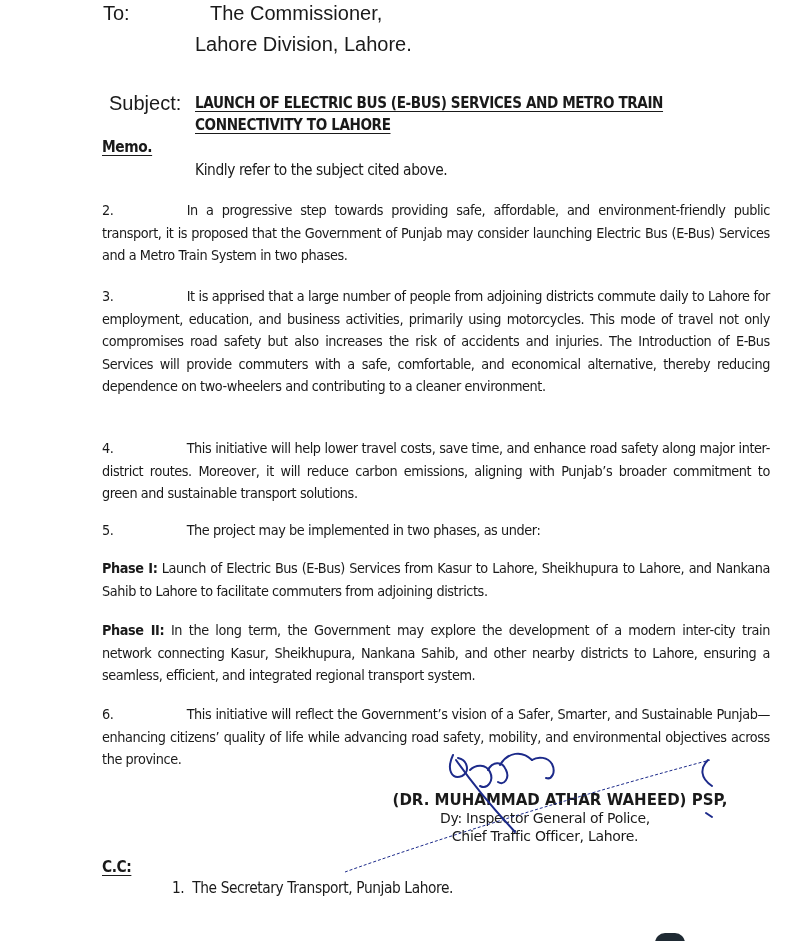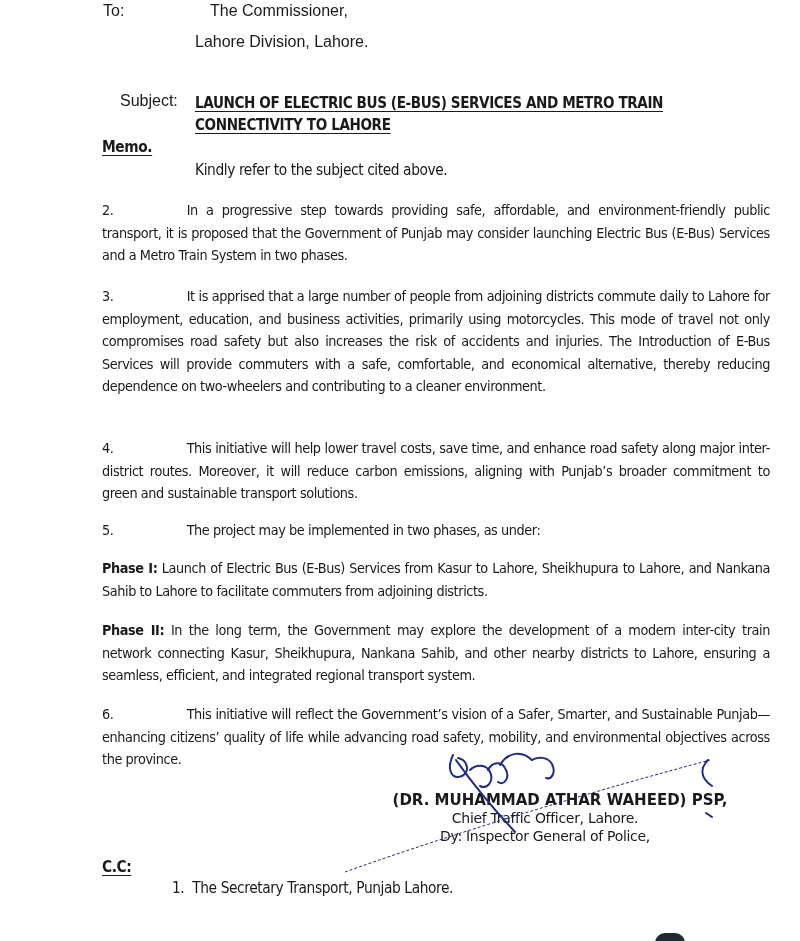--- a/index.html
+++ b/index.html
@@ -2,38 +2,38 @@
 <html><head>
 <meta charset="utf-8">
 <style>
   html, body { margin: 0; padding: 0; }
   body {
     width: 800px; height: 941px; background: #ffffff; position: relative; overflow: hidden;
     font-family: "DejaVu Sans", sans-serif; color: #1a1a1a;
   }
   .abs { position: absolute; }
   .cond { font-family: "DejaVu Sans", sans-serif; font-size: 14px; line-height: 22.5px; letter-spacing: -0.45px; word-spacing: 0px; transform: scaleX(0.92); transform-origin: left top; }
-  .label { font-family: "Liberation Sans", sans-serif; font-size: 16px; }
+  .label { font-family: "Liberation Sans", sans-serif; font-size: 20px; }
   .just { text-align: justify; text-align-last: left; }
   .bold-u { font-weight: bold; text-decoration: underline; text-underline-offset: 3px; }
   .para { position: absolute; left: 102px; width: 667px; }
   .para p { margin: 0; }
   .num { display: inline-block; width: 92px; }
   .sigblock { text-align: center; font-family: "DejaVu Sans", sans-serif; font-size: 14px; line-height: 18px; letter-spacing: -0.3px; }
   .sig-name { font-weight: bold; font-size: 15px; letter-spacing: 0px; }
   .corner-dot { position: absolute; left: 655px; top: 933px; width: 30px; height: 16px; background: #1f2a33; border-radius: 10px 10px 0 0; }
 </style>
 </head>
 <body>
 
 <div class="abs label" style="left:103px; top:2px;">To:</div>
 <div class="abs label" style="left:210px; top:2px;">The Commissioner,</div>
 <div class="abs label" style="left:195px; top:33px;">Lahore Division, Lahore.</div>
 
-<div class="abs label" style="left:120px; top:92px;">Subject:</div>
+<div class="abs label" style="left:109px; top:92px;">Subject:</div>
 <div class="abs cond bold-u" style="left:195px; top:92px; font-size:15px; transform:scaleX(0.905);">LAUNCH OF ELECTRIC BUS (E-BUS) SERVICES AND METRO TRAIN</div>
 <div class="abs cond bold-u" style="left:195px; top:114px; font-size:15px; transform:scaleX(0.905);">CONNECTIVITY TO LAHORE</div>
 
 <div class="abs cond bold-u" style="left:102px; top:136px; font-size:15px;">Memo.</div>
 <div class="abs cond" style="left:195px; top:159px; font-size:15px;">Kindly refer to the subject cited above.</div>
 
 <div class="para cond just" style="top:199px; width:726px;">
   <p><span class="num">2.</span><span>In a progressive step towards providing safe, affordable, and environment-friendly public transport, it is proposed that the Government of Punjab may consider launching Electric Bus (E-Bus) Services and a Metro Train System in two phases.</span></p>
 </div>
 
@@ -56,22 +56,22 @@
 <div class="para cond just" style="top:619px; width:726px;">
   <p><b>Phase II:</b><span> In the long term, the Government may explore the development of a modern inter-city train network connecting Kasur, Sheikhupura, Nankana Sahib, and other nearby districts to Lahore, ensuring a seamless, efficient, and integrated regional transport system.</span></p>
 </div>
 
 <div class="para cond just" style="top:703px; width:726px;">
   <p><span class="num">6.</span><span>This initiative will reflect the Government’s vision of a Safer, Smarter, and Sustainable Punjab—enhancing citizens’ quality of life while advancing road safety, mobility, and environmental objectives across the province.</span></p>
 </div>
 
 <div class="abs sigblock" style="left:390px; top:791px; width:340px;">
   <div class="sig-name">(DR. MUHAMMAD ATHAR WAHEED) PSP,</div>
+  <div style="margin-left:-30px;">Dy: Inspector General of Police,</div>
   <div style="margin-left:-30px;">Chief Traffic Officer, Lahore.</div>
-  <div style="margin-left:-30px;">Dy: Inspector General of Police,</div>
 </div>
 
 <svg class="abs" style="left:0; top:0;" width="800" height="941" viewBox="0 0 800 941">
   <g fill="none" stroke="#1c2a8a" stroke-width="2" stroke-linecap="round" stroke-linejoin="round">
     <path d="M453,755 C446,770 452,780 462,776 C470,772 468,760 458,758"></path>
     <path d="M456,760 C470,780 490,805 515,832"></path>
     <path d="M470,770 C476,764 486,764 490,772 C494,780 488,790 480,786"></path>
     <path d="M488,770 C492,762 502,760 506,770 C510,778 504,786 498,782"></path>
     <path d="M500,765 C508,752 522,750 532,760"></path>
     <path d="M532,760 C538,756 548,757 552,764 C556,772 552,780 546,778"></path>

